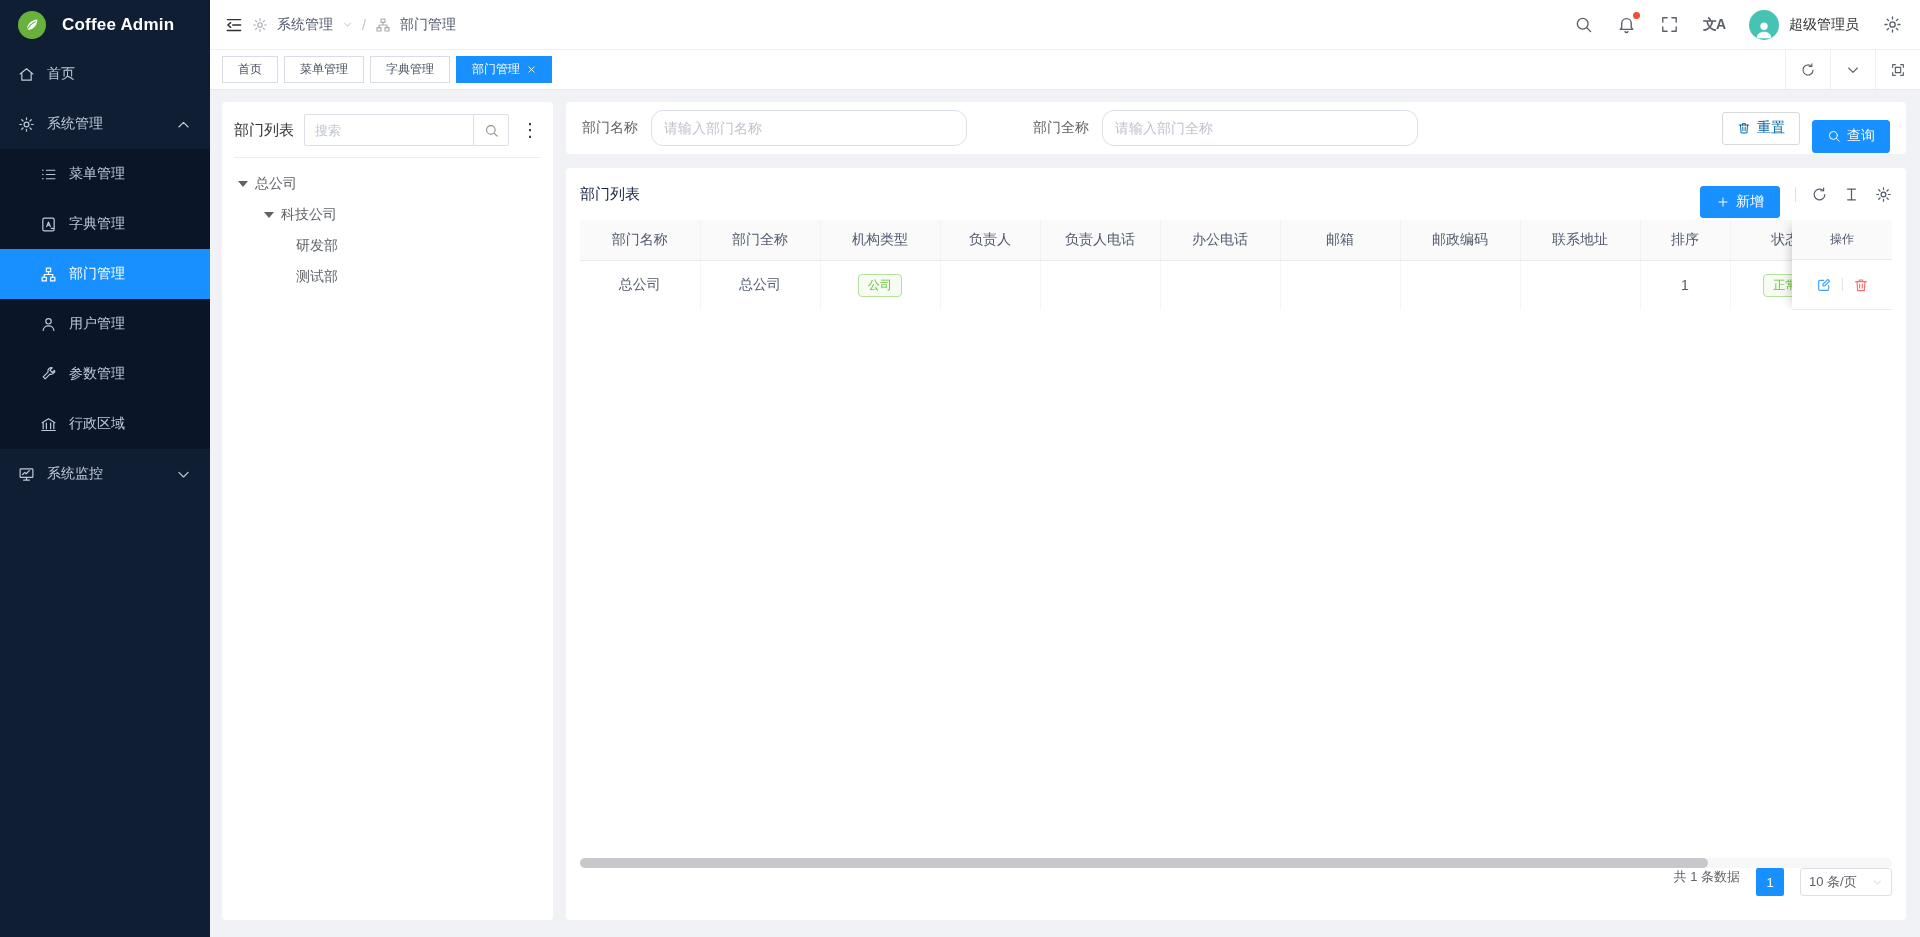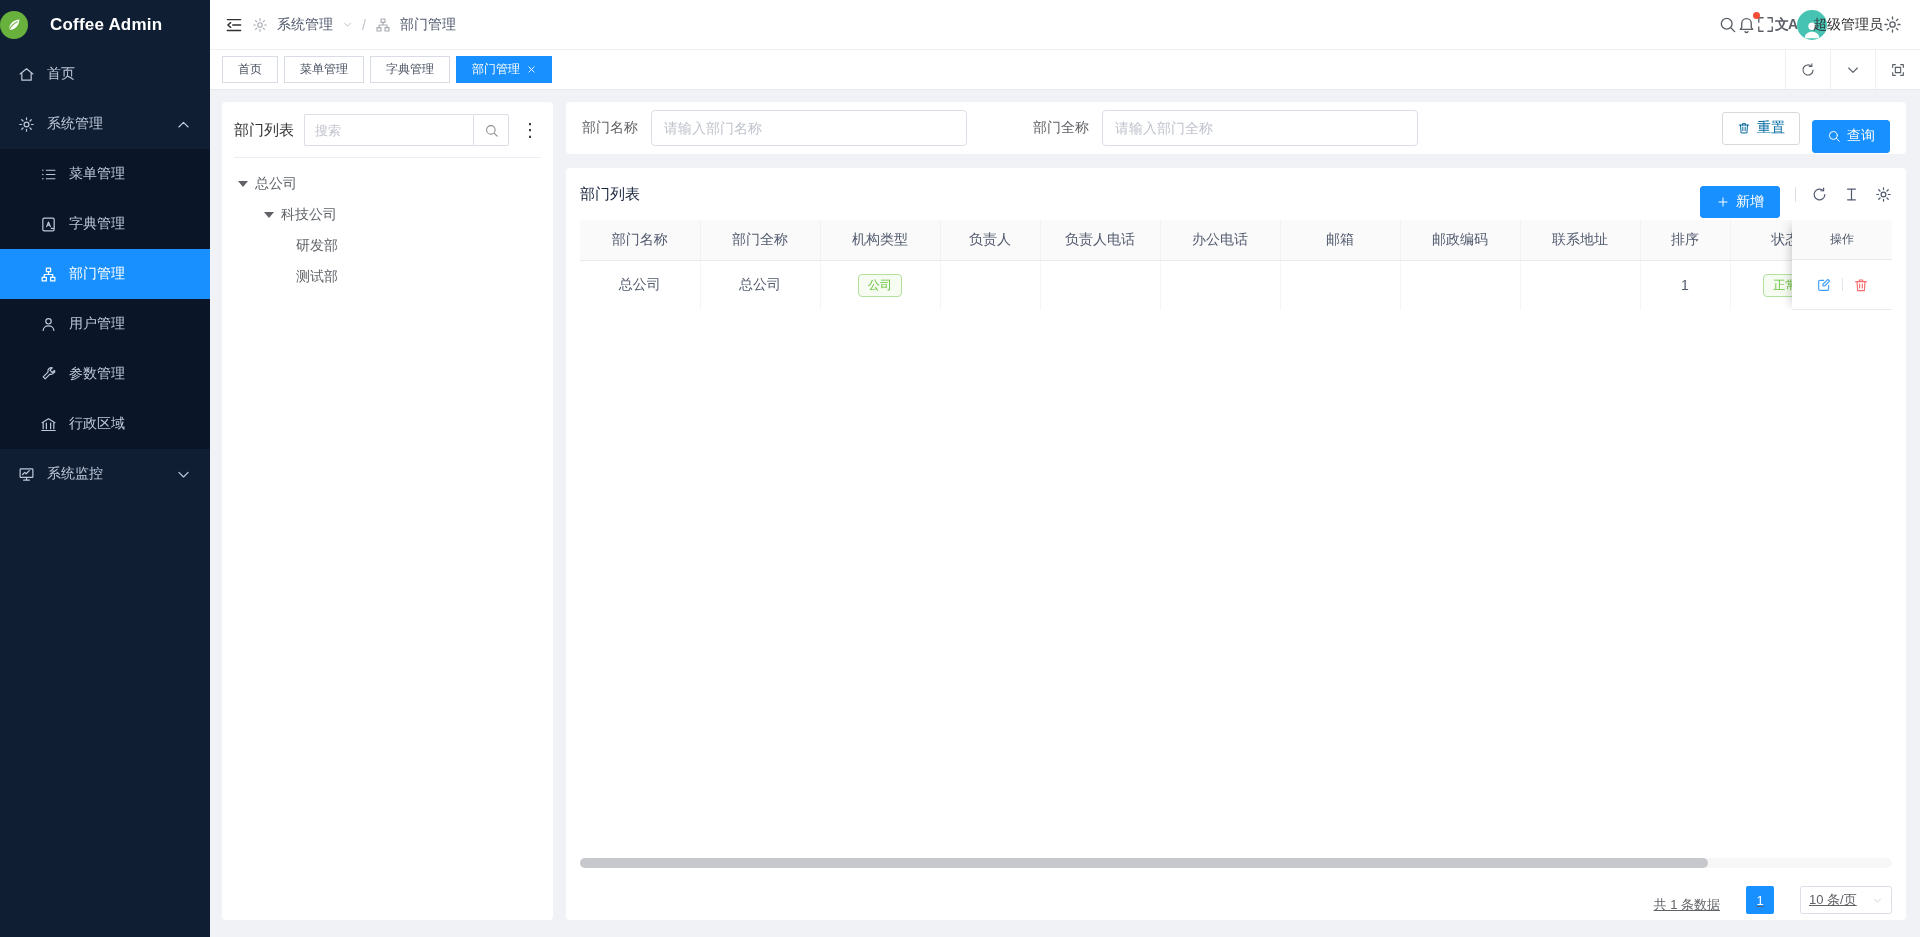--- a/index.html
+++ b/index.html
@@ -6,21 +6,21 @@
   html,body { width:1920px; height:937px; overflow:hidden; }
   body { font-family:"Liberation Sans","DejaVu Sans",sans-serif; font-size:14px; color:#515a6e; background:#f0f2f5; }
   .app { display:flex; width:100%; height:100%; }
 
   svg.icon { width:18px; height:18px; fill:none; stroke:currentColor; stroke-width:1.7; stroke-linecap:round; stroke-linejoin:round; display:block; }
   svg.icon.fill { fill:currentColor; stroke:none; }
   .ic { display:inline-flex; align-items:center; justify-content:center; }
 
   
   .sidebar { width:210px; height:100%; background:#0f1e33; color:#bfc8d9; flex:0 0 210px; display:flex; flex-direction:column; }
-  .logo { height:49px; display:flex; align-items:center; gap:22px; flex:0 0 49px; }
+  .logo { height:49px; display:flex; align-items:center; gap:16px; padding-left:18px; flex:0 0 49px; }
   .logo-circle { width:28px; height:28px; border-radius:50%; background:#68b13c; display:flex; align-items:center; justify-content:center; }
   .logo-circle svg { width:20px; height:20px; }
   .logo-text { color:#fff; font-weight:bold; font-size:17px; letter-spacing:.2px; }
   .menu-item { height:50px; display:flex; align-items:center; gap:12px; padding:0 18px; font-size:14px; cursor:pointer; }
   .menu-item .ic svg { width:17px; height:17px; }
   .menu-item .grow { flex:1; }
   .submenu { background:#0a1628; }
   .submenu .menu-item { padding-left:40px; }
   .menu-item.active { background:#1890ff; color:#fff; }
   .chev { color:#bfc8d9; }
@@ -30,21 +30,21 @@
   .main { flex:1; display:flex; flex-direction:column; min-width:0; }
 
   .topbar { height:49px; background:#fff; display:flex; align-items:center; padding:0 18px 0 14px; flex:0 0 49px; }
   .crumb { display:flex; align-items:center; gap:9px; color:#515a6e; }
   .fold { color:#303133; margin-right:8px; }
   .fold svg { width:20px; height:20px; }
   .crumb .dim { color:#a8abb2; }
   .crumb .dim svg { width:16px; height:16px; }
   .crumb .sep { color:#c0c4cc; }
   .crumb .chev-s svg { width:11px; height:11px; }
-  .topbar-right { margin-left:auto; display:flex; align-items:center; color:#5a5e66; }
+  .topbar-right { margin-left:auto; display:flex; align-items:center; gap:24px; color:#5a5e66; }
   .topbar-right .ic svg { width:19px; height:19px; }
   .bell-wrap { position:relative; }
   .bell-dot { position:absolute; top:-3px; right:-4px; width:7px; height:7px; border-radius:50%; background:#f34d37; }
   .avatar { width:30px; height:30px; border-radius:50%; background:#46c3b2; display:flex; align-items:flex-end; justify-content:center; overflow:hidden; margin-right:-14px; }
   .avatar svg { width:22px; height:22px; stroke:#fff; stroke-width:1.6; fill:#ffe9d6; }
   .user-name { font-size:14px; color:#303133; }
   .translate-glyph { font-size:14px; color:#5a5e66; font-weight:bold; letter-spacing:-1px; }
 
   .tabbar { height:41px; background:#fff; border-top:1px solid #f0f1f3; border-bottom:1px solid #e8eaec; display:flex; align-items:center; padding-left:12px; flex:0 0 41px; }
   .tab { height:27px; display:flex; align-items:center; gap:7px; padding:0 15px; margin-right:6px; border:1px solid #d8dce5; background:#fff; color:#495060; font-size:12px; cursor:pointer; }
@@ -72,21 +72,21 @@
   .tree-node.lv1 { padding-left:30px; }
   .tree-node.lv2 { padding-left:62px; }
   .caret { width:0; height:0; border-left:5px solid transparent; border-right:5px solid transparent; border-top:6px solid #606266; display:inline-block; }
 
   
   .right-col { flex:1; display:flex; flex-direction:column; gap:14px; min-width:0; }
 
   .query-card { background:#fff; border-radius:4px; height:52px; flex:0 0 52px; display:flex; align-items:center; padding:0 16px; }
   .q-field { display:flex; align-items:center; gap:13px; margin-right:66px; }
   .q-field label { color:#606266; font-size:14px; white-space:nowrap; }
-  .q-field input { width:316px; height:36px; border:1px solid #dcdfe6; border-radius:4px; padding:0 12px; font-size:14px; color:#606266; outline:none; font-family:inherit; }
+  .q-field input { width:316px; height:36px; border:1px solid #dcdfe6; border-radius:12px; padding:0 12px; font-size:14px; color:#606266; outline:none; font-family:inherit; }
   .q-field input::placeholder { color:#bfc3cc; }
   .q-buttons { margin-left:auto; display:flex; align-items:center; gap:12px; }
   .btn { height:33px; display:inline-flex; align-items:center; gap:6px; padding:0 14px; border-radius:3px; font-size:14px; cursor:pointer; }
   .btn svg { width:14px; height:14px; }
   .btn-plain { background:#fff; border:1px solid #d9d9d9; color:#0369a1; }
   .btn-primary { background:#1890ff; border:1px solid #1890ff; color:#fff;margin-top:16px; }
 
   
   .table-card { flex:1; background:#fff; border-radius:4px; padding:0 14px 6px 14px; display:flex; flex-direction:column; min-height:0; }
   .table-head { height:52px; flex:0 0 52px; display:flex; align-items:center; }
@@ -110,21 +110,21 @@
   .op-td .ic { cursor:pointer; }
   .op-td svg { width:16px; height:16px; }
   .op-edit { color:#409eff; }
   .op-del { color:#f56c6c; }
   .op-sep { width:1px; height:13px; background:#dfe4ed; }
 
   .table-filler { flex:1; }
   .hscrollbar { height:10px; flex:0 0 10px; background:#f7f7f7; border-radius:5px; position:relative; }
   .hscrollbar .thumb { position:absolute; left:0; top:0; height:10px; width:86%; background:#c6c8cc; border-radius:5px; cursor:pointer; }
 
-  .pagination { height:46px; flex:0 0 46px; display:flex; align-items:flex-end; justify-content:flex-end; gap:26px; font-size:13px; color:#606266;text-decoration:underline; }
+  .pagination { height:46px; flex:0 0 46px; display:flex; align-items:flex-start; justify-content:flex-end; gap:16px; font-size:13px; color:#606266; }
   .page-btn { width:28px; height:28px; background:#1890ff; color:#fff; border-radius:2px; display:flex; align-items:center; justify-content:center; font-size:13px; cursor:pointer; }
   .page-size { width:92px; height:28px; border:1px solid #dcdfe6; border-radius:3px; display:flex; align-items:center; padding:12px 8px; gap:6px; color:#606266; cursor:pointer; background:#fff; }
   .page-size .lbl { flex:1; }
   .page-size svg { width:11px; height:11px; color:#c0c4cc; }
 </style>
 </head>
 <body>
 
 <svg width="0" height="0" style="position:absolute" aria-hidden="true">
   <defs>

